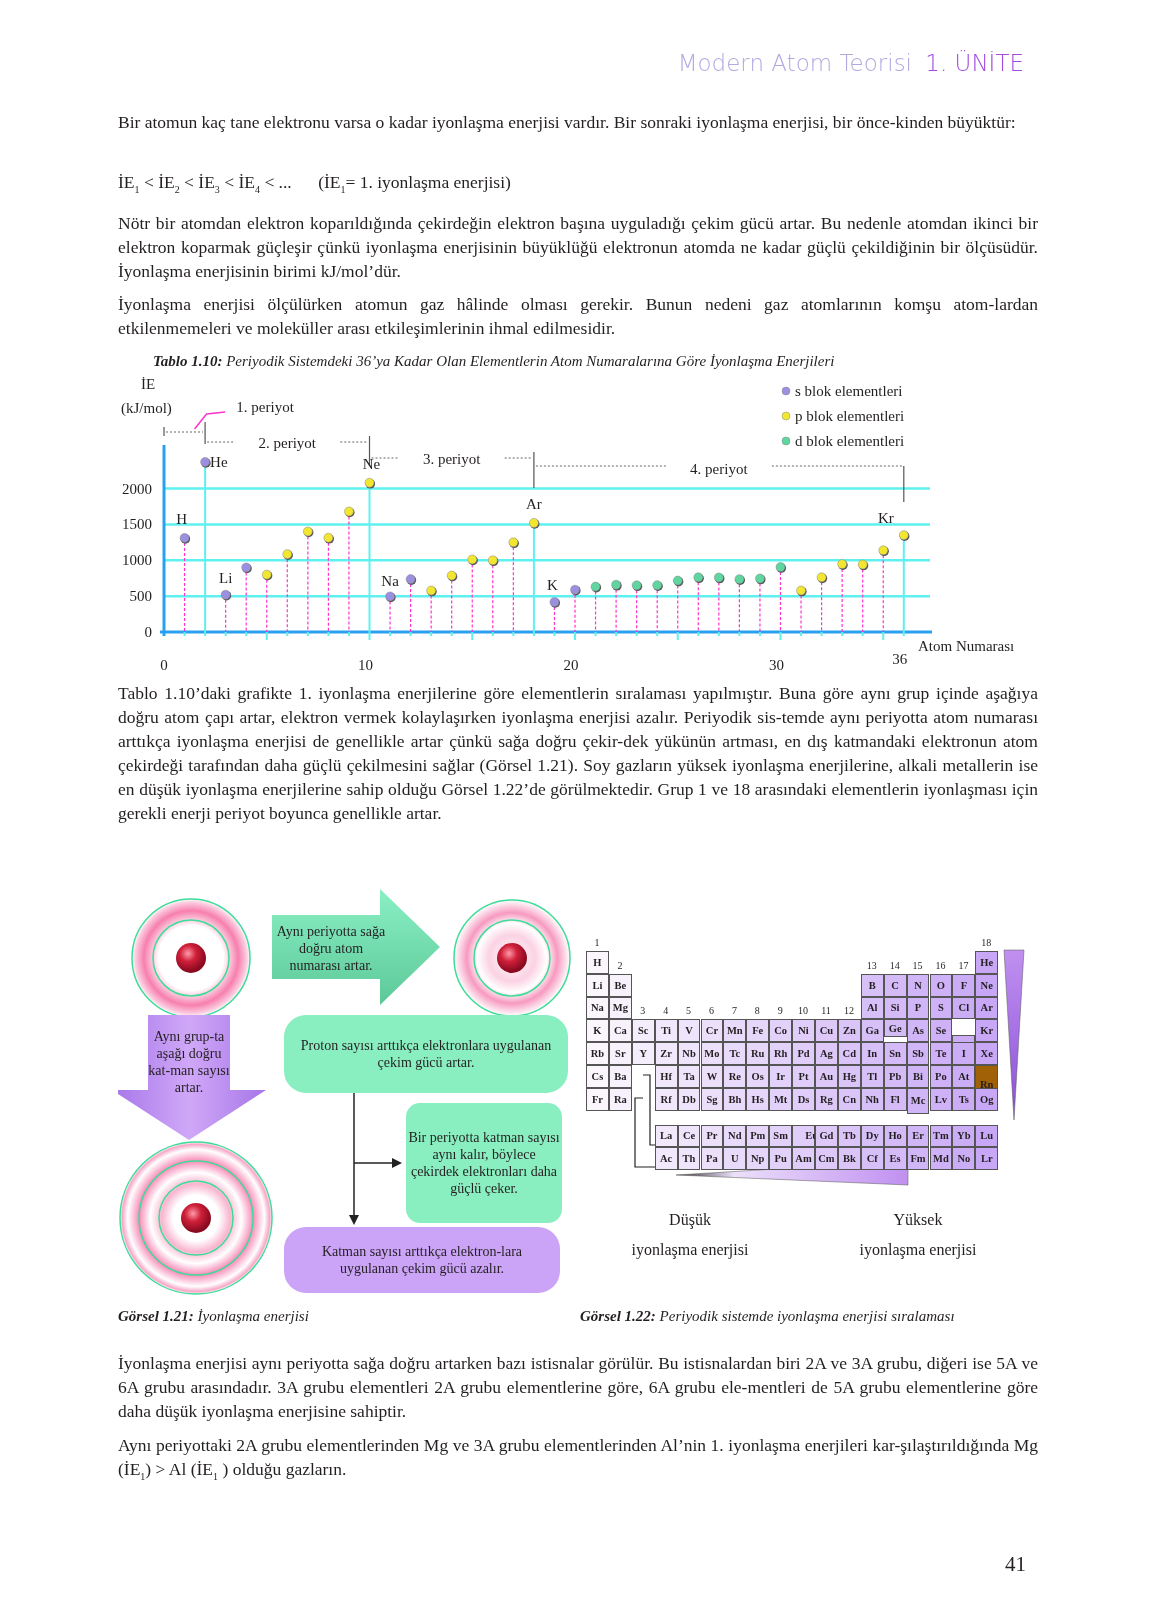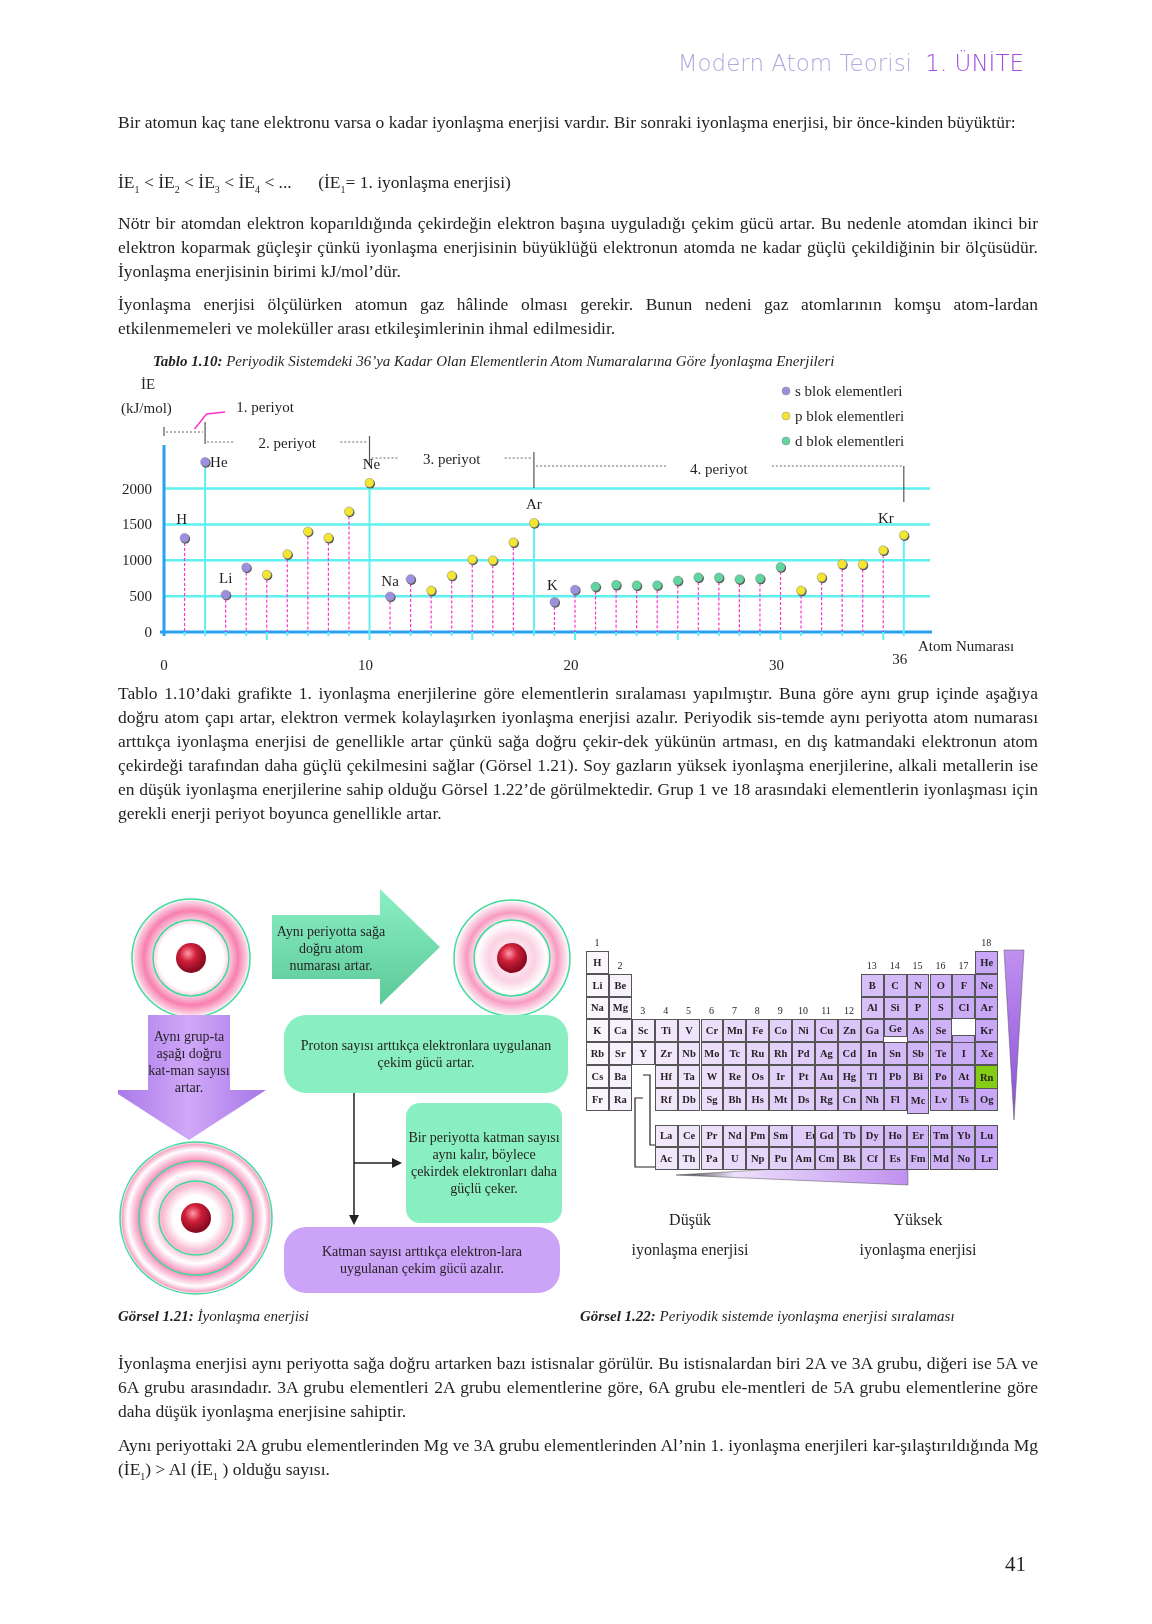--- a/index.html
+++ b/index.html
@@ -437,21 +437,21 @@
     <div class="periodic-cell" style="left: 166.3px; top: 130px; width: 22.9px; height: 22.8px; background: rgb(229, 214, 250);">Os</div>
     <div class="periodic-cell" style="left: 189.2px; top: 130px; width: 22.9px; height: 22.8px; background: rgb(226, 209, 249);">Ir</div>
     <div class="periodic-cell" style="left: 212.1px; top: 130px; width: 22.9px; height: 22.8px; background: rgb(224, 205, 249);">Pt</div>
     <div class="periodic-cell" style="left: 235px; top: 130px; width: 22.9px; height: 22.8px; background: rgb(221, 200, 248);">Au</div>
     <div class="periodic-cell" style="left: 257.9px; top: 130px; width: 22.9px; height: 22.8px; background: rgb(218, 196, 248);">Hg</div>
     <div class="periodic-cell" style="left: 280.8px; top: 130px; width: 22.9px; height: 22.8px; background: rgb(215, 191, 248);">Tl</div>
     <div class="periodic-cell" style="left: 303.7px; top: 130px; width: 22.9px; height: 22.8px; background: rgb(212, 186, 247);">Pb</div>
     <div class="periodic-cell" style="left: 326.6px; top: 130px; width: 22.9px; height: 22.8px; background: rgb(209, 182, 247);">Bi</div>
     <div class="periodic-cell" style="left: 349.5px; top: 130px; width: 22.9px; height: 22.8px; background: rgb(206, 177, 247);">Po</div>
     <div class="periodic-cell" style="left: 372.4px; top: 130px; width: 22.9px; height: 22.8px; background: rgb(203, 173, 246);">At</div>
-    <div class="periodic-cell" style="left: 395.3px; top: 130px; width: 22.9px; height: 24px; background: #84cc16;">Rn</div>
+    <div class="periodic-cell" style="left: 395.3px; top: 130px; width: 22.9px; height: 38px; background: #a16207;">Rn</div>
     <div class="periodic-cell" style="left: 6px; top: 152.8px; width: 22.9px; height: 22.8px; background: rgb(250, 246, 252);">Fr</div>
     <div class="periodic-cell" style="left: 28.9px; top: 152.8px; width: 22.9px; height: 22.8px; background: rgb(247, 241, 252);">Ra</div>
     <div class="periodic-cell" style="left: 74.7px; top: 152.8px; width: 22.9px; height: 22.8px; background: rgb(241, 232, 251);">Rf</div>
     <div class="periodic-cell" style="left: 97.6px; top: 152.8px; width: 22.9px; height: 22.8px; background: rgb(238, 228, 251);">Db</div>
     <div class="periodic-cell" style="left: 120.5px; top: 152.8px; width: 22.9px; height: 22.8px; background: rgb(235, 223, 250);">Sg</div>
     <div class="periodic-cell" style="left: 143.4px; top: 152.8px; width: 22.9px; height: 22.8px; background: rgb(232, 218, 250);">Bh</div>
     <div class="periodic-cell" style="left: 166.3px; top: 152.8px; width: 22.9px; height: 22.8px; background: rgb(229, 214, 250);">Hs</div>
     <div class="periodic-cell" style="left: 189.2px; top: 152.8px; width: 22.9px; height: 22.8px; background: rgb(226, 209, 249);">Mt</div>
     <div class="periodic-cell" style="left: 212.1px; top: 152.8px; width: 22.9px; height: 22.8px; background: rgb(224, 205, 249);">Ds</div>
     <div class="periodic-cell" style="left: 235px; top: 152.8px; width: 22.9px; height: 22.8px; background: rgb(221, 200, 248);">Rg</div>
@@ -497,16 +497,16 @@
 <div class="cap" style="left:118px;top:1308px;">
   <b>Görsel 1.21:</b><span> İyonlaşma enerjisi</span>
 </div>
 <div class="cap" style="left:580px;top:1308px;">
   <b>Görsel 1.22:</b><span> Periyodik sistemde iyonlaşma enerjisi sıralaması</span>
 </div>
 
 <p class="para" style="top:1351px;">İyonlaşma enerjisi aynı periyotta sağa doğru artarken bazı istisnalar görülür. Bu istisnalardan biri 2A ve 3A grubu, diğeri ise 5A ve 6A grubu arasındadır. 3A grubu elementleri 2A grubu elementlerine göre, 6A grubu ele-mentleri de 5A grubu elementlerine göre daha düşük iyonlaşma enerjisine sahiptir.</p>
 
 <p class="para" style="top:1433px;">
-  <span>Aynı periyottaki 2A grubu elementlerinden Mg ve 3A grubu elementlerinden Al’nin 1. iyonlaşma enerjileri kar-şılaştırıldığında Mg (İE</span><sub>1</sub><span>) &gt; Al (İE</span><sub>1</sub><span> ) olduğu sayısı.</span>
+  <span>Aynı periyottaki 2A grubu elementlerinden Mg ve 3A grubu elementlerinden Al’nin 1. iyonlaşma enerjileri kar-şılaştırıldığında Mg (İE</span><sub>1</sub><span>) &gt; Al (İE</span><sub>1</sub><span> ) olduğu gazların.</span>
 </p>
 
 <div class="abs" style="right:126px;top:1552px;font-family:'Liberation Serif',serif;font-size:21px;">41</div>
 
 </body></html>

